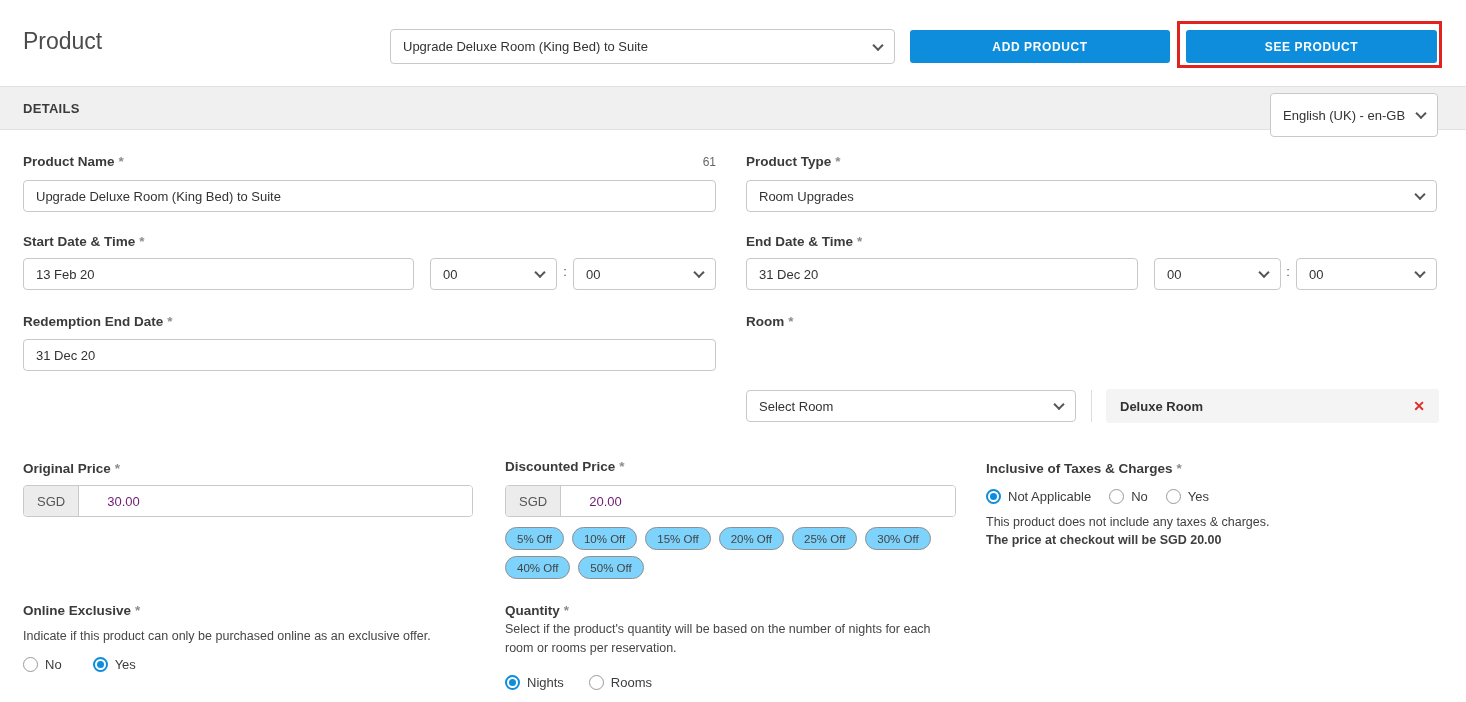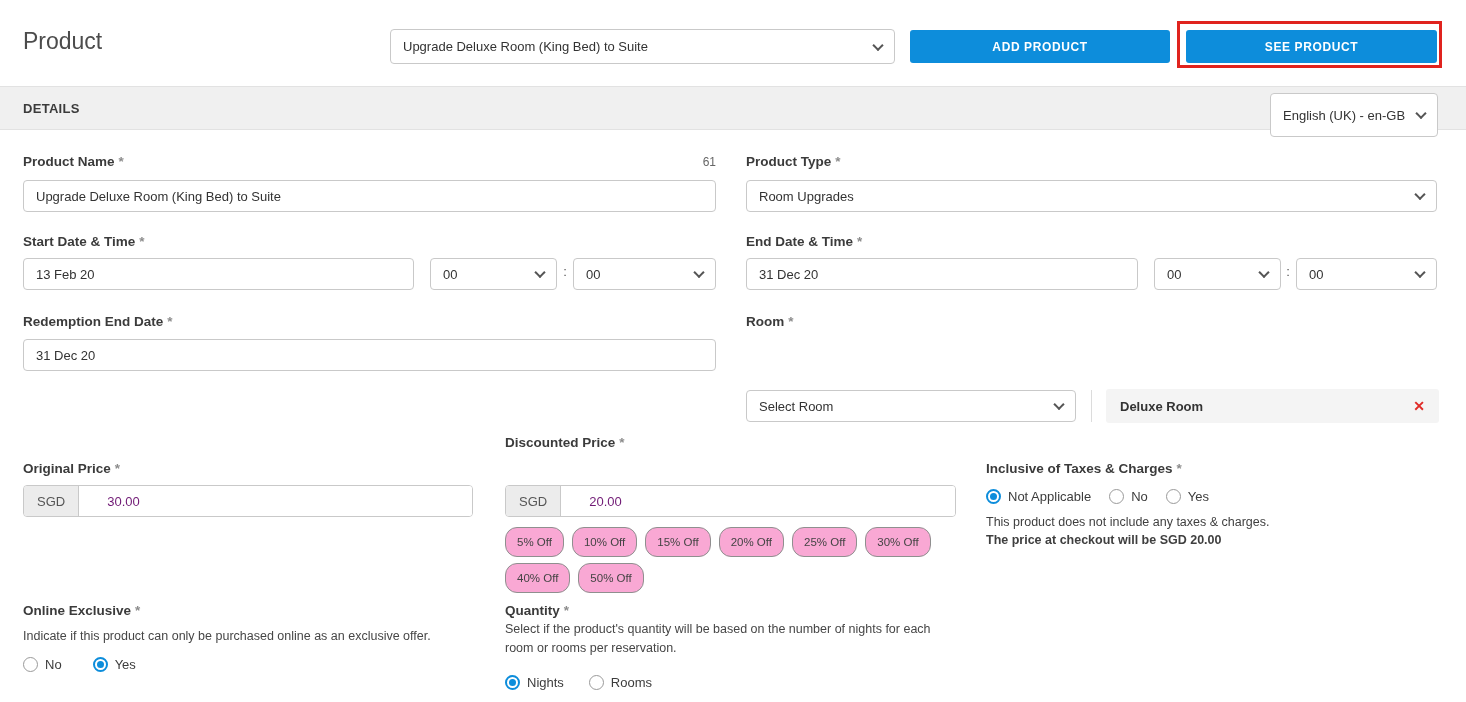--- a/index.html
+++ b/index.html
@@ -69,22 +69,22 @@
     border-right: 1px solid #c9c9c9; color: #555; font-size: 13px; flex: none;
   }
   .pgroup input {
     border: none; outline: none; flex: 1; min-width: 0; padding: 0 28px;
     font-family: "Liberation Sans", sans-serif; font-size: 13px; color: #701a75;
   }
 
   
   .pills { position: absolute; display: flex; flex-wrap: wrap; gap: 6px 8px; }
   .pill {
-    height: 30px; padding: 4px 11px; border: 1px solid #8f8f8f; border-radius: 12px;
-    background: #f9a8d4; font-family: "Liberation Sans", sans-serif; font-size: 11.5px;
+    height: 23px; padding: 4px 11px; border: 1px solid #8f8f8f; border-radius: 12px;
+    background: #7dd3fc; font-family: "Liberation Sans", sans-serif; font-size: 11.5px;
     color: #444; display: inline-flex; align-items: center; cursor: pointer;
   }
 
   
   .chip {
     position: absolute; display: flex; align-items: center; justify-content: space-between;
     background: #f4f4f4; border-radius: 3px; padding: 0 14px;
     font-size: 13px; font-weight: 700; color: #333;
   }
   .chip .x { color: var(--remove-red, #e02b27); font-weight: 700; font-size: 14px; cursor: pointer; }
@@ -183,21 +183,21 @@
     <span>Deluxe Room</span>
     <span class="x">✕</span>
   </div>
 
   <div class="abs label" style="left:23px;top:461px"><span>Original Price</span><span class="req">*</span></div>
   <div class="pgroup" style="left:23px;top:485px;width:450px;height:32px">
     <span class="prefix">SGD</span>
     <input value="30.00" style="">
   </div>
 
-  <div class="abs label" style="left:505px;top:435px"><span>Discounted Price</span><span class="req">*</span></div>
+  <div class="abs label" style="left:505px;top:459px"><span>Discounted Price</span><span class="req">*</span></div>
   <div class="pgroup" style="left:505px;top:485px;width:451px;height:32px">
     <span class="prefix">SGD</span>
     <input value="20.00" style="">
   </div>
   <div class="pills" style="left:505px;top:527px;width:460px">
     <button class="pill">5% Off</button>
     <button class="pill">10% Off</button>
     <button class="pill">15% Off</button>
     <button class="pill">20% Off</button>
     <button class="pill">25% Off</button>

